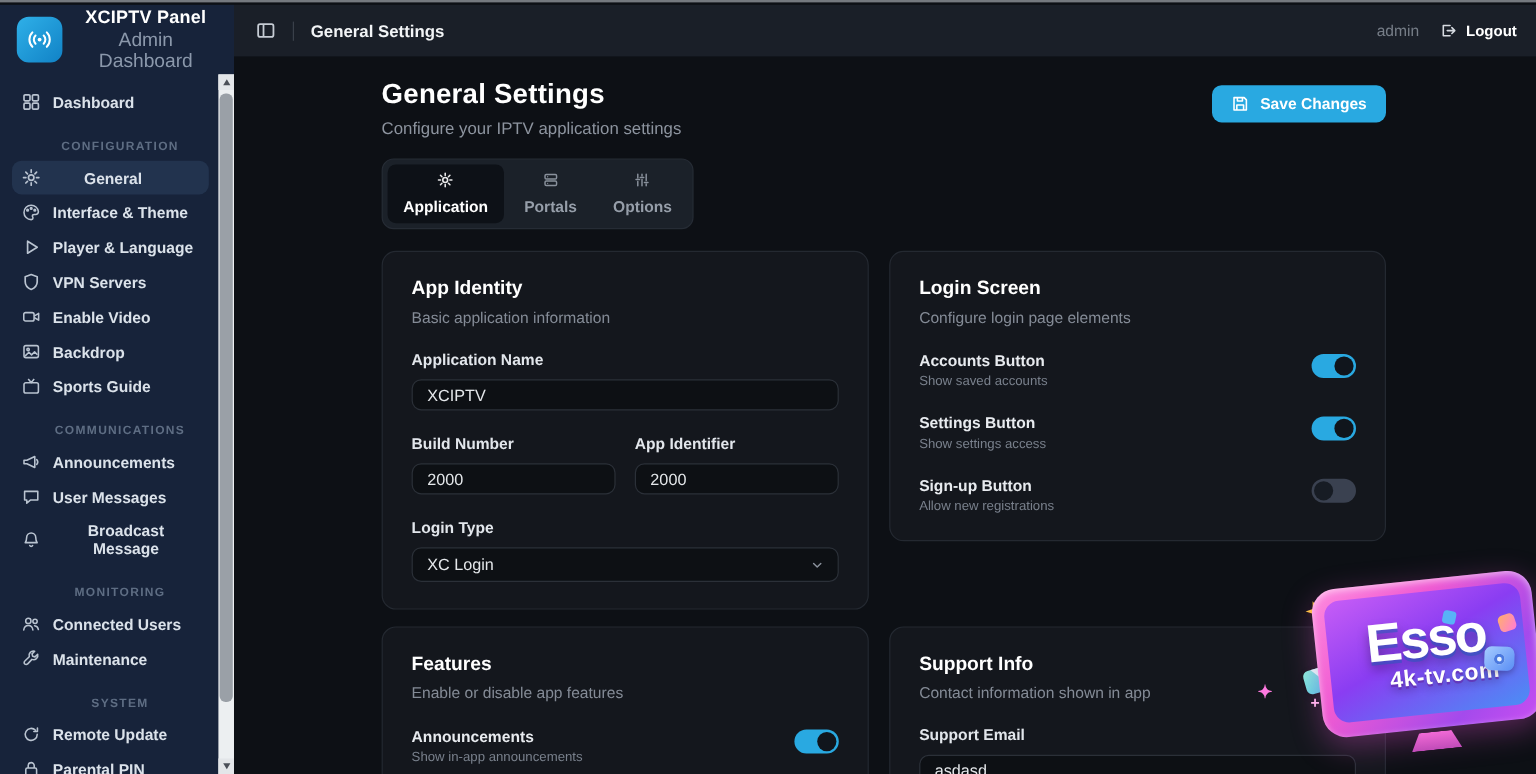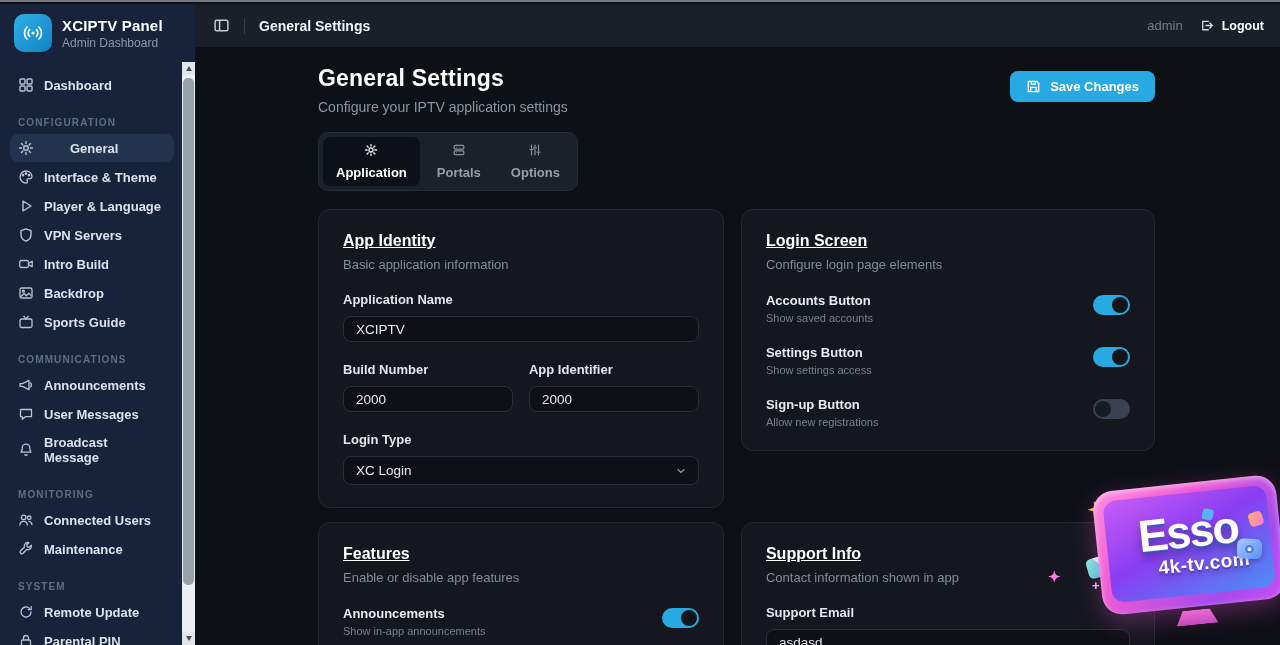--- a/index.html
+++ b/index.html
@@ -1,26 +1,26 @@
 <!DOCTYPE html>
 <html><head>
 <meta charset="utf-8">
 <style>
   * { margin:0; padding:0; box-sizing:border-box; }
   html,body { width:1280px; height:645px; overflow:hidden; background:#0d1015;
     font-family:"Liberation Sans", sans-serif; }
   body { position:relative; border-top:2px solid #75797f; }
 
   
-  .sidebar { position:absolute; left:0; top:2px; bottom:0; width:195px; background:#17233a; z-index:5; }
+  .sidebar { position:absolute; left:0; top:2px; bottom:0; width:195px; background:#17233a; z-index:5;text-align:center; }
   .brand { height:58px; display:flex; align-items:center; gap:10px; padding:0 14px; }
   .brand-logo { width:38px; height:38px; border-radius:10px; flex:0 0 auto;
     background:linear-gradient(135deg,#2fb0e8,#1182c6); display:flex; align-items:center; justify-content:center; }
   .brand-title { font-size:15px; font-weight:bold; color:#fff; letter-spacing:.2px; }
-  .brand-sub { font-size:12px; color:#8b98ab; margin-top:2px; }
+  .brand-sub { font-size:16px; color:#8b98ab; margin-top:2px; }
   .nav-wrap { position:absolute; top:58px; left:0; right:13px; bottom:0; overflow:hidden; padding:8px 0 0 0; }
   .nav-section-header { font-size:10px; font-weight:bold; letter-spacing:1.1px; color:#5e6d83;
     margin:18px 0 6px 18px; }
   .nav-item { display:flex; align-items:center; gap:10px; margin:1px 8px 1px 10px; padding:6px 8px;
     border-radius:8px; color:#dbe2ea; font-size:13px; font-weight:600; cursor:pointer; }
   .nav-item svg { color:#b9c3d0; flex:0 0 auto; }
   .nav-item.active { background:#22334e;gap:36px; }
   
   .sb-track { position:absolute; right:0; top:58px; bottom:0; width:13px; background:#eceff1; z-index:6; }
   .sb-btn { position:absolute; left:0; width:13px; height:13px; background:#e3e6e9; display:flex; align-items:center; justify-content:center; }
@@ -51,21 +51,21 @@
     font-family:inherit; }
   .tabs { margin-top:17px; display:inline-flex; gap:4px; background:#1b2129; border:1px solid #262c35;
     border-radius:10px; padding:4px; }
   .tab { display:flex; align-items:center; gap:8px; padding:6px 13px; border-radius:7px;
     font-size:13px; font-weight:bold; color:#969ea9; cursor:pointer;flex-direction:column; }
   .tab.active { background:#0d1117; color:#fff; }
   .tab svg { opacity:.9; }
 
   .cards { margin-top:18px; display:grid; grid-template-columns:1fr 1.02fr; gap:14px 17px; align-items:start; }
   .card { background:#14171d; border:1px solid #242931; border-radius:12px; padding:22px 24px; }
-  .card-title { color:#fff; font-size:16px; font-weight:bold;text-decoration:underline; }
+  .card-title { color:#fff; font-size:16px; font-weight:bold; }
   .card-sub { color:#848b96; font-size:13px; margin-top:7px; }
 
   .field { margin-top:20px; }
   .field-label { display:block; color:#e2e6eb; font-size:13px; font-weight:bold; margin-bottom:9px; }
   .text-input { width:100%; height:14px; background:#0d1014; border:1px solid #2b3038; border-radius:8px;
     color:#e4e7ea; font-size:13.5px; padding:12px 12px; font-family:inherit; outline:none; }
   .two-col { display:grid; grid-template-columns:1fr 1fr; gap:16px; }
   .select { position:relative; display:flex; align-items:center; width:100%; height:29px; background:#0d1014;
     border:1px solid #2b3038; border-radius:8px; color:#e4e7ea; font-size:13.5px; padding:0 12px; cursor:pointer; }
   .select svg { position:absolute; right:11px; color:#8a919c; }
@@ -172,21 +172,21 @@
       <svg width="16" height="16" viewBox="0 0 16 16" fill="none" stroke="currentColor" stroke-width="1.4" stroke-linejoin="round">
           <path d="M8 1.8l5 1.8v4.2c0 2.9-2 5.2-5 6.4-3-1.2-5-3.5-5-6.4V3.6z"></path>
         </svg>
       <span>VPN Servers</span>
     </div>
     <div class="nav-item">
       <svg width="16" height="16" viewBox="0 0 16 16" fill="none" stroke="currentColor" stroke-width="1.3" stroke-linejoin="round">
           <rect x="1.8" y="4.5" width="8.6" height="7" rx="1.5"></rect>
           <path d="M10.4 7.4l3.8-2.2v5.6l-3.8-2.2"></path>
         </svg>
-      <span>Intro Build</span>
+      <span>Enable Video</span>
     </div>
     <div class="nav-item">
       <svg width="16" height="16" viewBox="0 0 16 16" fill="none" stroke="currentColor" stroke-width="1.3" stroke-linejoin="round">
           <rect x="2" y="3" width="12" height="10" rx="1.5"></rect>
           <circle cx="5.4" cy="6.2" r="1"></circle>
           <path d="M2.8 11.8l3.3-3.3 2.2 2.2 2.5-2.5 2.4 2.4"></path>
         </svg>
       <span>Backdrop</span>
     </div>
     <div class="nav-item">

